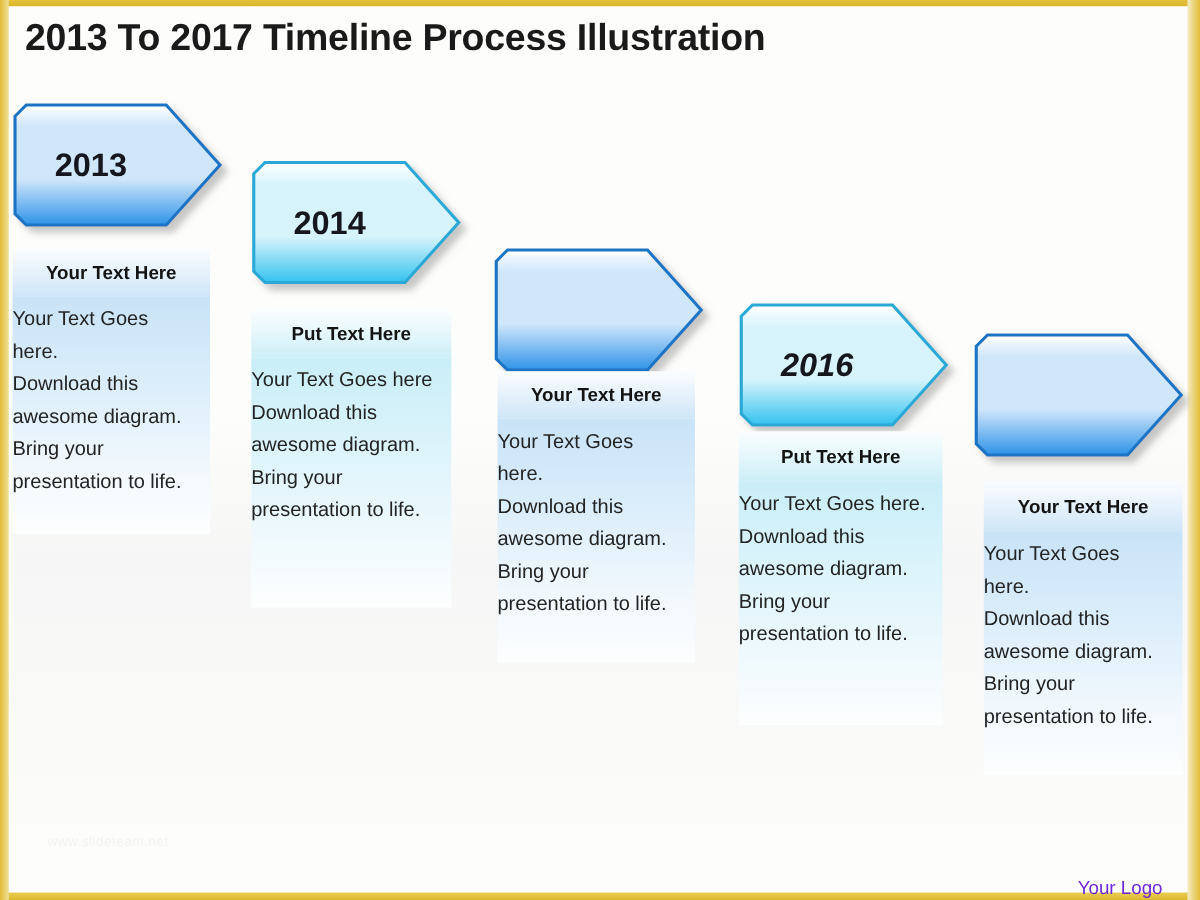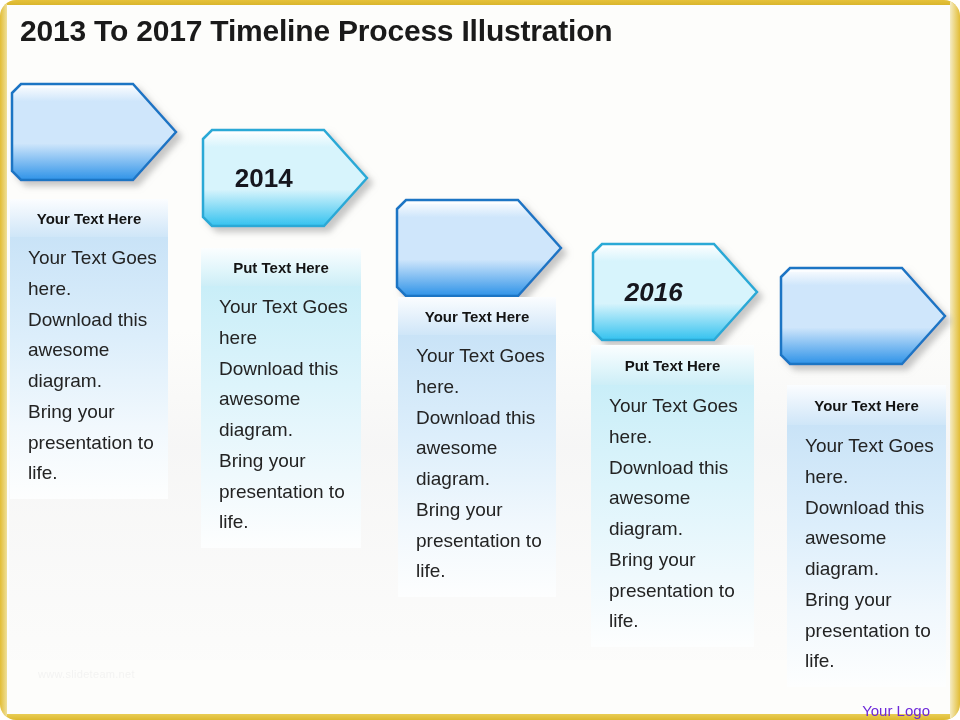--- a/index.html
+++ b/index.html
@@ -13,21 +13,20 @@
   }
 
   
   #slide {
     position: relative;
     width: 960px;
     height: 720px;
     overflow: hidden;
     background: #fdfdfb;
     box-sizing: border-box;
-    border-radius: 16px;
   }
 
   
   .frame-border {
     position: absolute;
     background: #e0bb33;
     pointer-events: none;
   }
   .frame-top    { left: 0;   top: 0;    width: 960px; height: 5px;  background: linear-gradient(to bottom,#e6c23a,#d9b52c); }
   .frame-bottom { left: 0;   top: 714px;width: 960px; height: 6px;  background: linear-gradient(to bottom,#e9cd55,#ddb92f); }
@@ -93,24 +92,24 @@
     display: flex;
     align-items: center;
     justify-content: center;
     font-size: 15px;
     font-weight: bold;
     color: #141414;
     box-sizing: border-box;
     padding: 0 2px;
   }
   .card-body {
-    font-size: 19px;
+    font-size: 16px;
     line-height: 1.62;
     color: #232323;
-    padding: 6px 10px 10px 18px;
+    padding: 6px 10px 10px 0;
     box-sizing: border-box;
     white-space: pre-line;
   }
 
   
   .card.blue .card-header {
     background: linear-gradient(to bottom, #fbfdff 0%, #e3f0fb 55%, #cfe6f8 100%);
   }
   .card.blue .card-body {
     background: linear-gradient(to bottom, #c9e3f7 0%, #dceefb 38%, #f1f8fd 72%, #fdfefe 100%);
@@ -167,20 +166,21 @@
               <stop offset="62%" stop-color="#cfe6fb"></stop>
               <stop offset="100%" stop-color="#2f93e8"></stop>
             </linearGradient>
             <filter id="shadow0" x="-25%" y="-25%" width="160%" height="170%">
               <feDropShadow dx="5" dy="5" stdDeviation="3" flood-color="#9a9a9a" flood-opacity="0.55"></feDropShadow>
             </filter>
           </defs>
           <polygon points="0,9 9,0 121,0 164,48 121,96 9,96 0,87" fill="url(#grad0)" stroke="#1f74c4" stroke-width="2.5" stroke-linejoin="miter" filter="url(#shadow0)"></polygon>
           <polyline points="9,3 119,3" fill="none" stroke="#ffffff" stroke-opacity="0.55" stroke-width="2"></polyline>
         </svg>
+        <div class="arrow-label">2013</div>
       </div>
       <div class="arrow" style="left: 203px; top: 130px; width: 164px; height: 96px;">
         <svg width="178" height="110">
           <defs>
             <linearGradient id="grad1" x1="0" y1="0" x2="0" y2="1">
               <stop offset="0%" stop-color="#ffffff"></stop>
               <stop offset="18%" stop-color="#d7f4fc"></stop>
               <stop offset="62%" stop-color="#d7f4fc"></stop>
               <stop offset="100%" stop-color="#34c2ef"></stop>
             </linearGradient>

